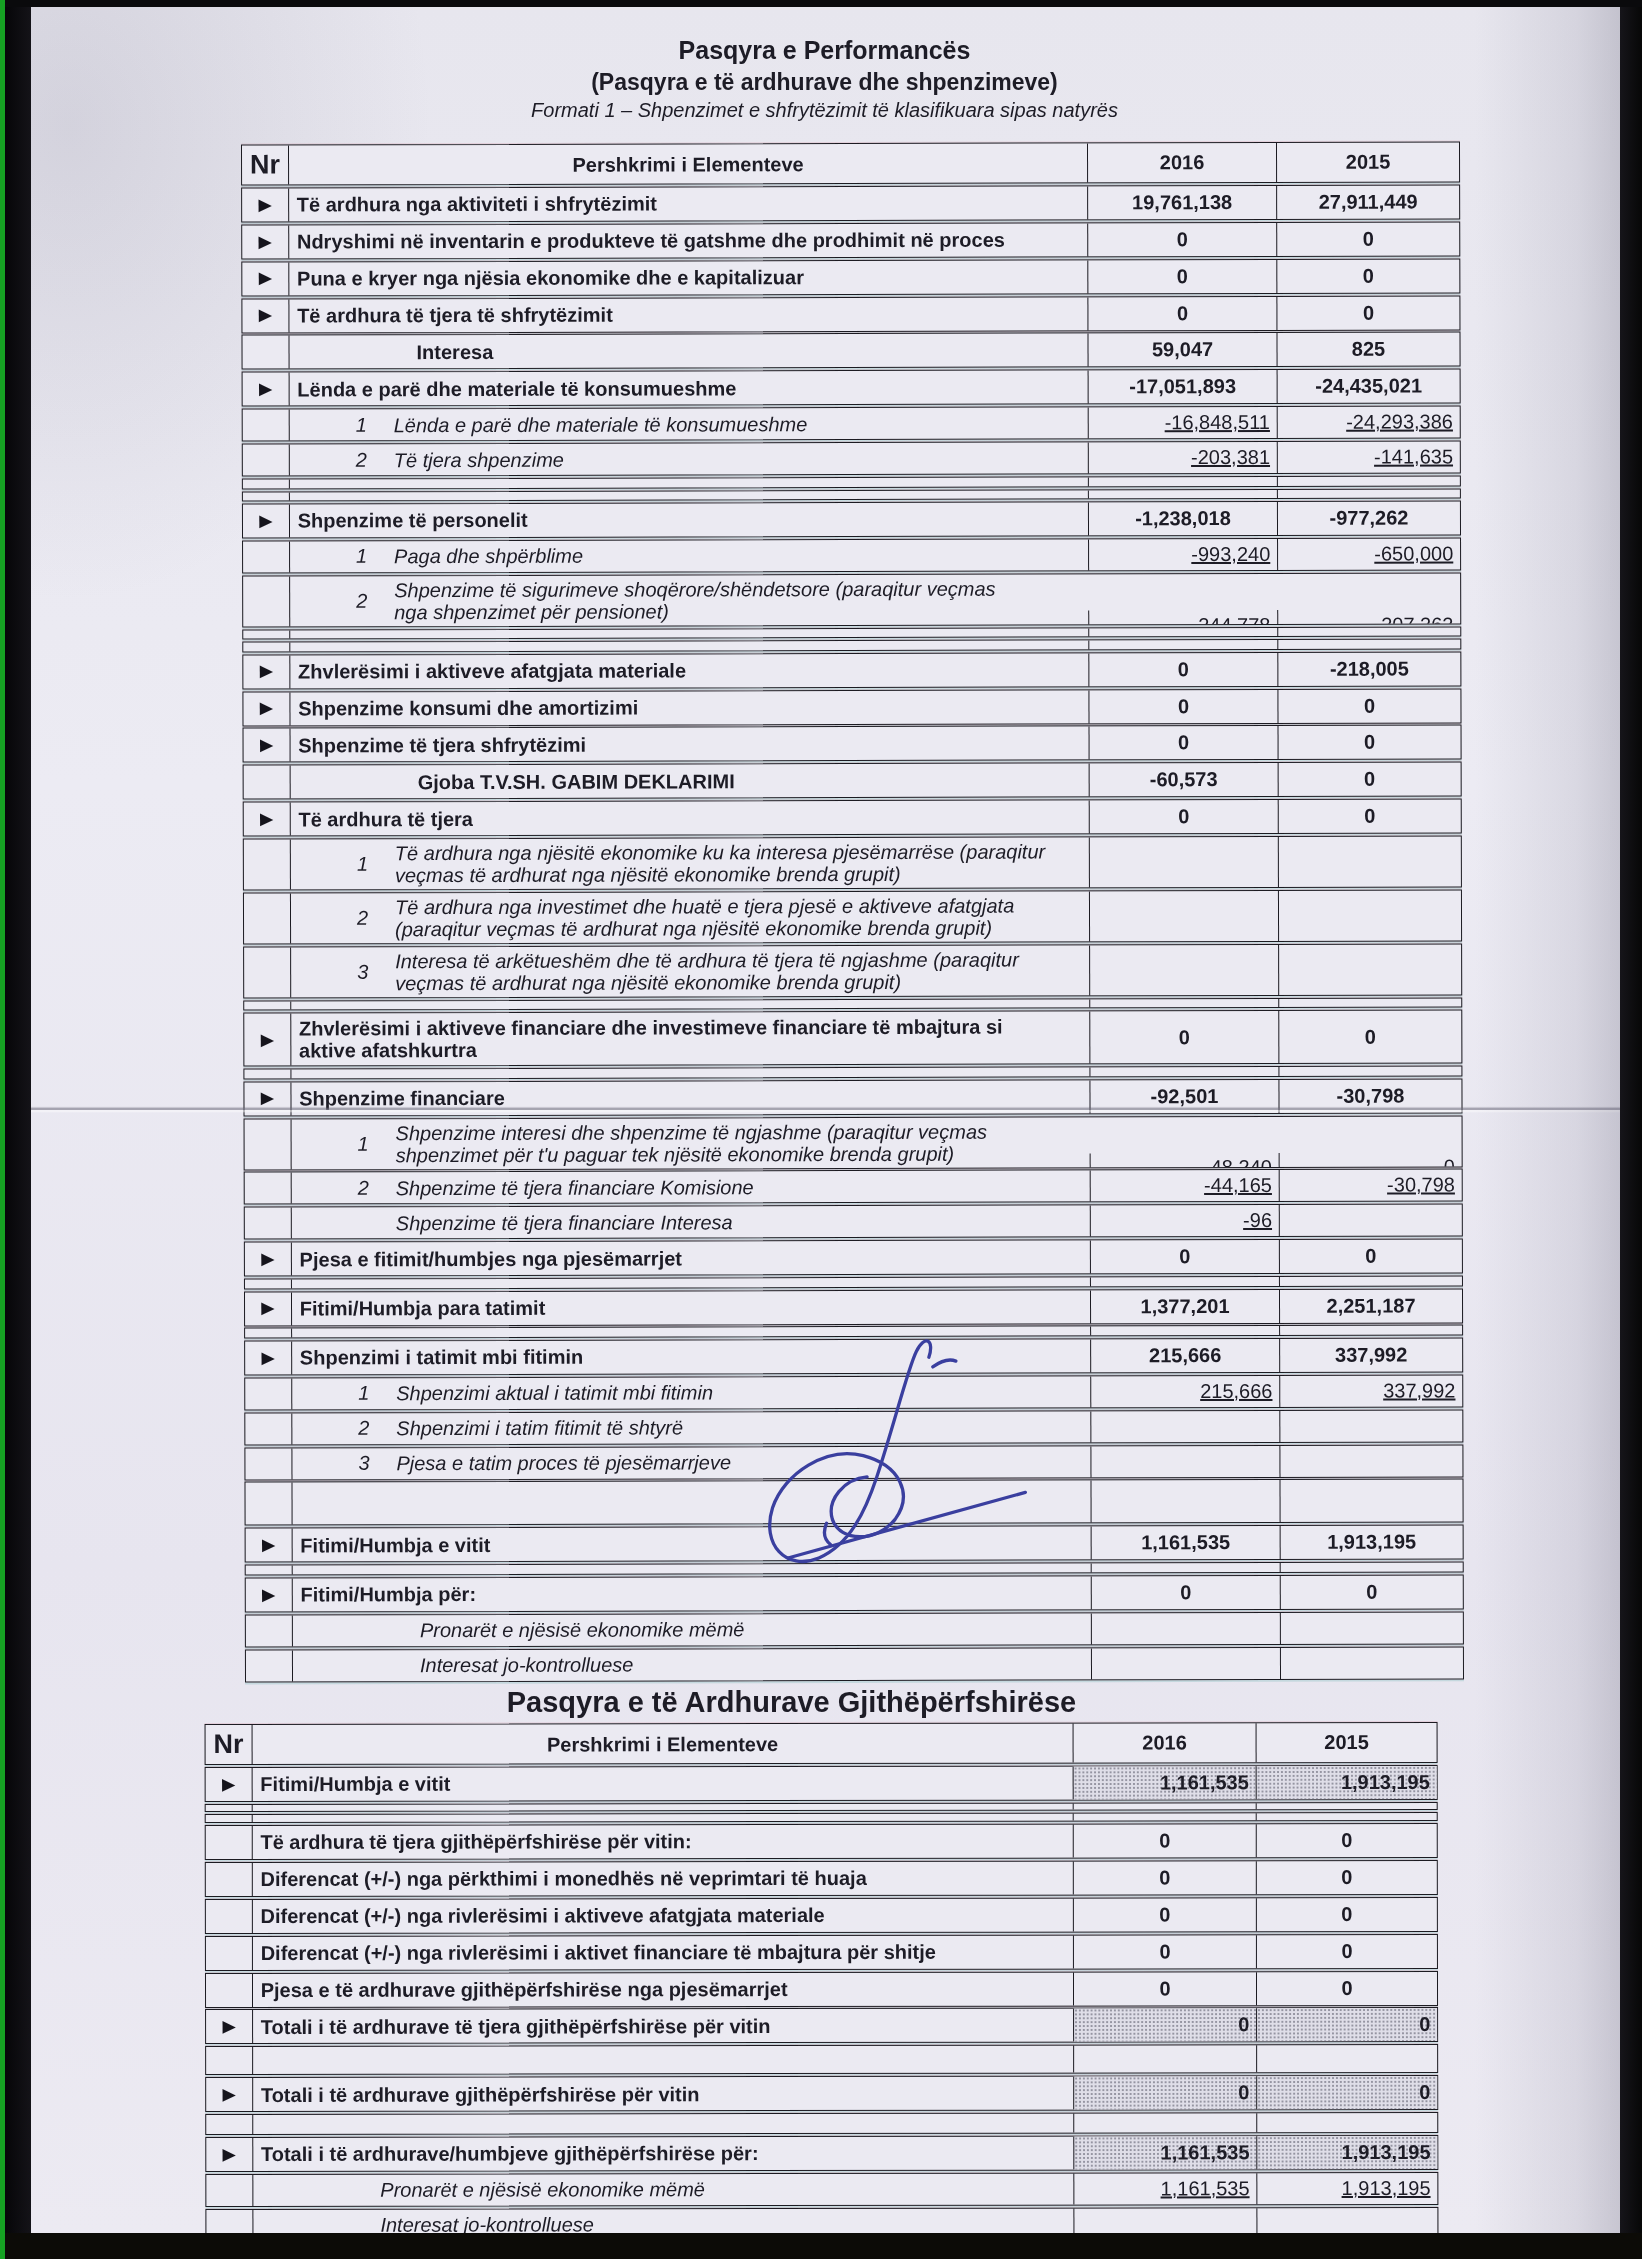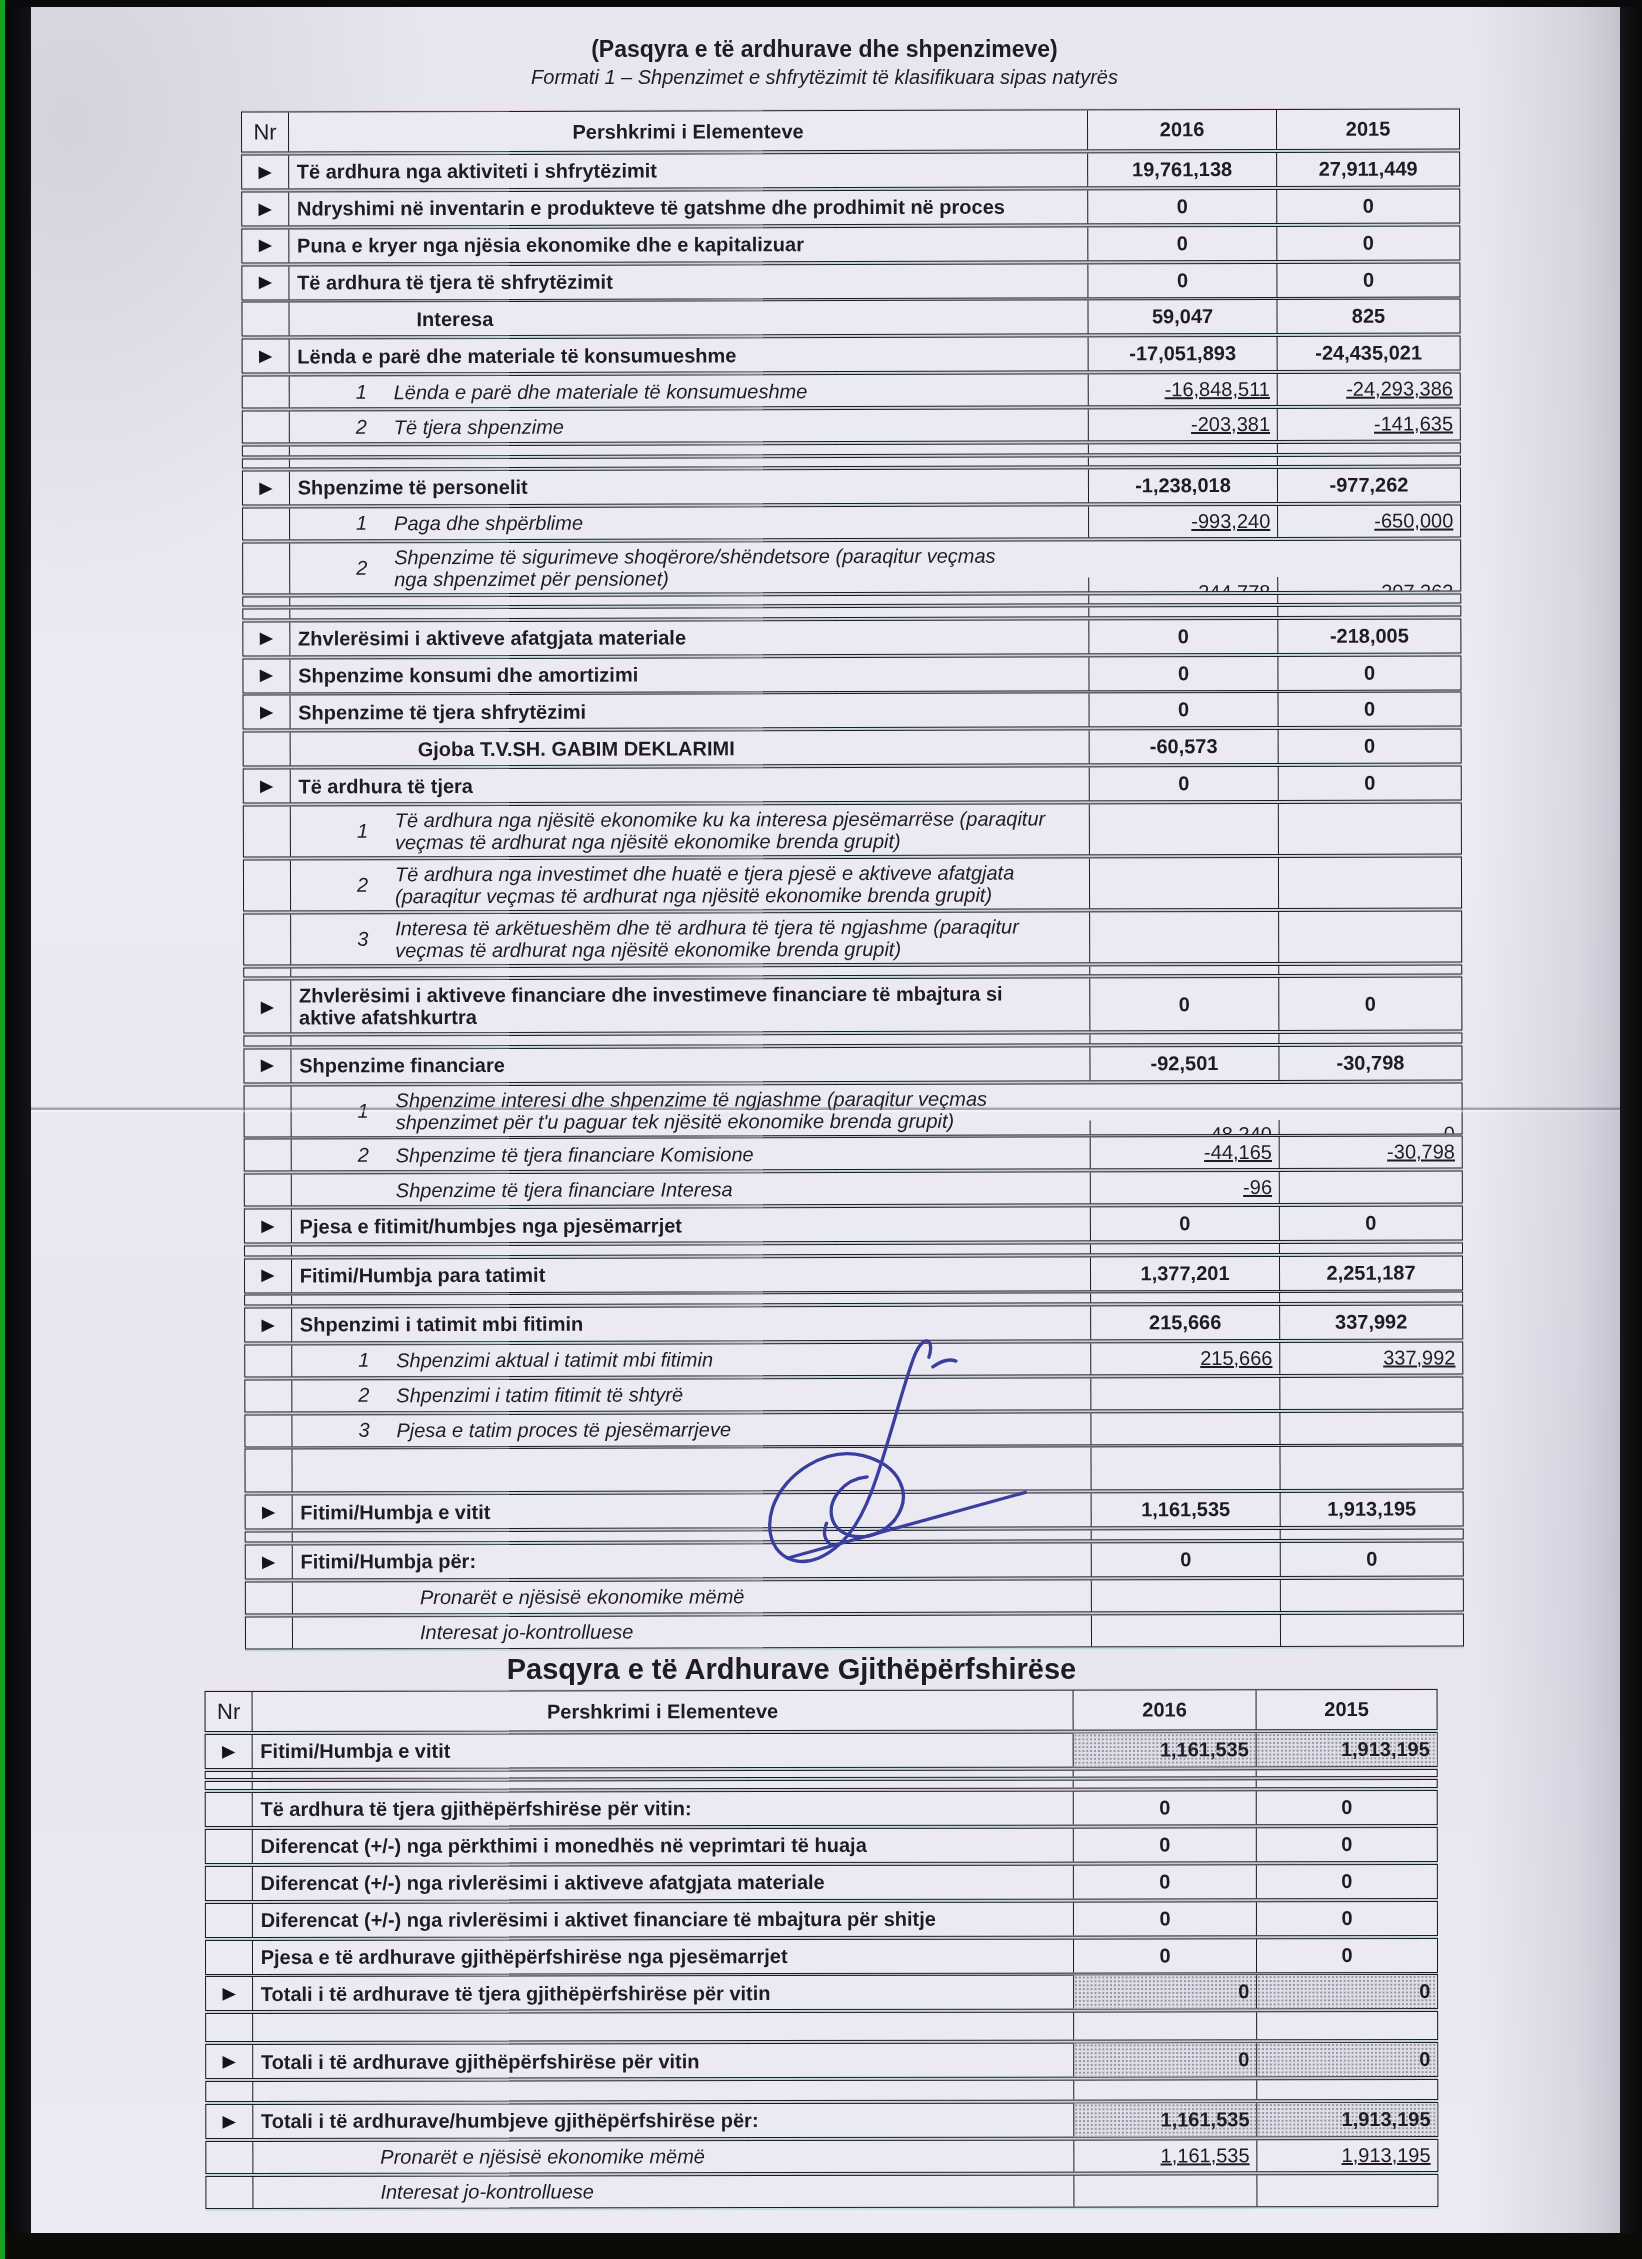--- a/index.html
+++ b/index.html
@@ -60,21 +60,21 @@
   .marker{font-size:17.4px;line-height:1;color:#15141c;transform:scaleY(.95);}
   .c.desc{padding-left:7.7px;position:relative;}
   .h .c.desc{justify-content:center;padding-left:0;}
   .dtext{font-size:20px;line-height:22px;}
   .h .dtext, .m .dtext, .p .dtext{font-weight:700;}
   .s .dtext{font-style:italic;font-weight:400;}
   .num{position:absolute;left:66px;top:50%;transform:translateY(-50%);
        font-size:20px;font-style:italic;}
   .s .c.desc{padding-left:104px;}
   .ind .c.desc{padding-left:127px;}
-  .h .c.nr{font-size:22px;font-weight:400;}
+  .h .c.nr{font-size:27px;font-weight:700;}
 
   .c.val{justify-content:center;font-size:20px;font-weight:700;padding:0 3.9px;}
   .s .c.val{font-weight:400;text-decoration:underline;}
   .c.val.r{justify-content:flex-end;padding-right:6.8px;}
   .dbl .c.val.vt{align-items:flex-start;padding-top:3.9px;margin-top:36px;}
   .shade{
     background-color:#dfdee8;
     background-image:radial-gradient(rgba(88,88,104,.55) 0.8px, rgba(0,0,0,0) 1px);
     background-size:3.9px 3.9px;
   }
@@ -87,20 +87,21 @@
 <div class="edge-green"></div>
 <div class="bar-left"></div>
 <div class="bar-right"></div>
 <div class="bar-top"></div>
 <div class="bar-bottom"></div>
 
 <div class="paper">
   <div class="shadow-topleft"></div>
 
   <div class="titles">
+    <div class="t-line1">Pasqyra e Performancës</div>
     <div class="t-line2">(Pasqyra e të ardhurave dhe shpenzimeve)</div>
     <div class="t-line3">Formati 1 – Shpenzimet e shfrytëzimit të klasifikuara sipas natyrës</div>
   </div>
 
   <div class="tbl tbl1">
       <div class="row h">
         <div class="c nr">Nr</div>
         <div class="c desc">
           <span class="dtext">Pershkrimi  i  Elementeve</span>
         </div>

